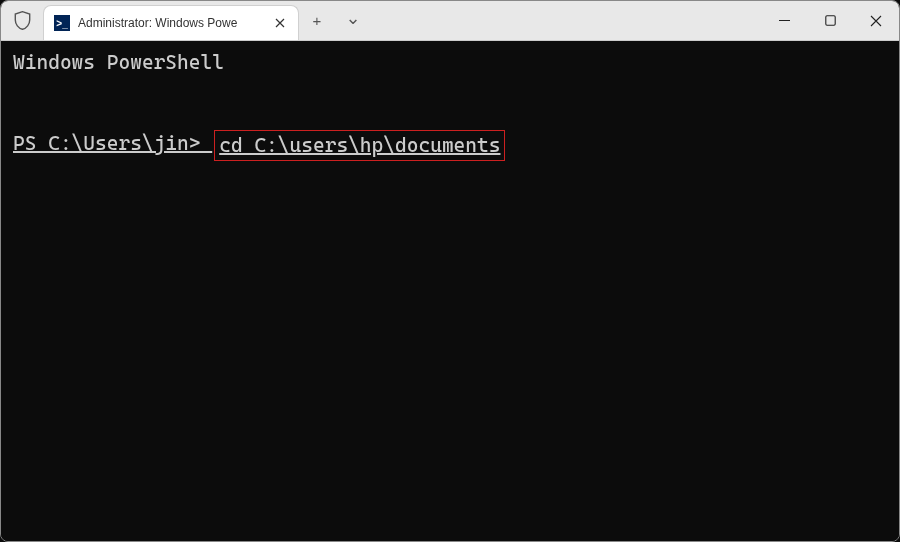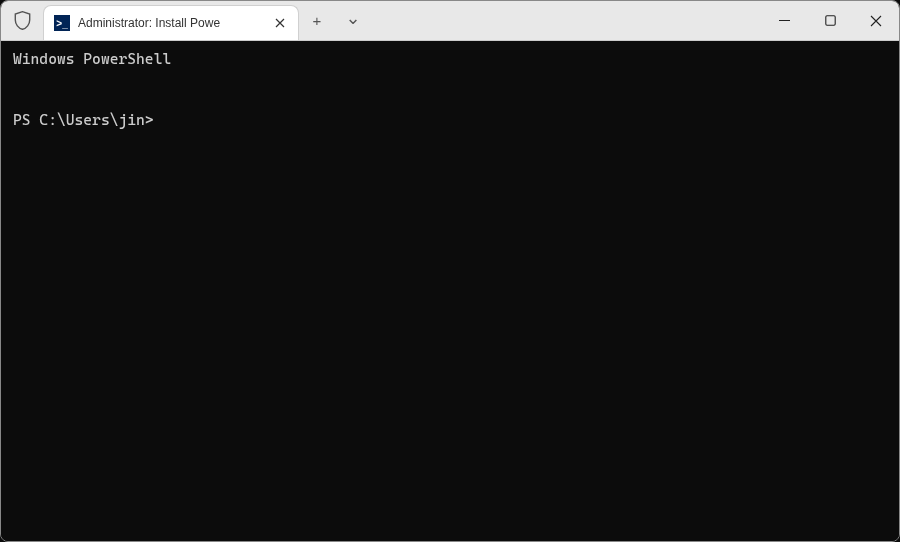--- a/index.html
+++ b/index.html
@@ -99,35 +99,36 @@
       width: 46px;
       height: 40px;
       display: flex;
       align-items: center;
       justify-content: center;
       cursor: pointer;
     }
     .terminal {
       padding: 8px 12px;
       color: #ccc;
-      font-size: 15px;
+      font-size: 20px;
       line-height: 1.35;
       background: #0c0c0c;
       height: calc(100% - 40px);
     }
     .terminal-line {
       white-space: pre-wrap;
       word-break: break-all;
     }
     .blank-line {
       height: 1.35em;
     }
     .prompt-line {
       display: flex;
       flex-wrap: wrap;
+      text-decoration: underline;
     }
     .prompt-prefix {
       white-space: pre;
     }
     .command-highlight {
       border: 1.5px solid #cc2020;
       padding: 1px 4px;
       margin-left: 2px;
     }
   </style>
@@ -137,21 +138,21 @@
 <div class="titlebar">
   <div class="shield-area">
     <svg width="17" height="19" viewBox="0 0 17 19">
       <path d="M8.5 0.7 L1.3 3.1 V9 C1.3 13.3 4.3 17.2 8.5 18.3 C12.7 17.2 15.7 13.3 15.7 9 V3.1 Z" fill="none" stroke="#555" stroke-width="1.4"></path>
     </svg>
   </div>
   <div class="tab">
     <div class="tab-icon">
       <span>&gt;_</span>
     </div>
-    <div class="tab-title">Administrator: Install Powe</div>
+    <div class="tab-title">Administrator: Windows Powe</div>
     <div class="tab-close">
       <svg width="10" height="10" viewBox="0 0 10 10">
           <path d="M1 1 L9 9 M9 1 L1 9" stroke="#333" stroke-width="1.2"></path>
         </svg>
     </div>
   </div>
   <div class="tab-actions">
     <div class="tab-action-btn">+</div>
     <div class="tab-action-btn" style="font-size:18px;position:relative;top:-3px;">⌄</div>
   </div>
@@ -174,14 +175,15 @@
     </div>
   </div>
 </div>
 
 <div class="terminal">
   <div class="terminal-line">Windows PowerShell</div>
   <div class="blank-line"></div>
   <div class="blank-line"></div>
   <div class="prompt-line">
     <span class="prompt-prefix">PS C:\Users\jin&gt; </span>
+    <span class="command-highlight">cd C:\users\hp\documents</span>
   </div>
 </div>
 
 </body></html>

